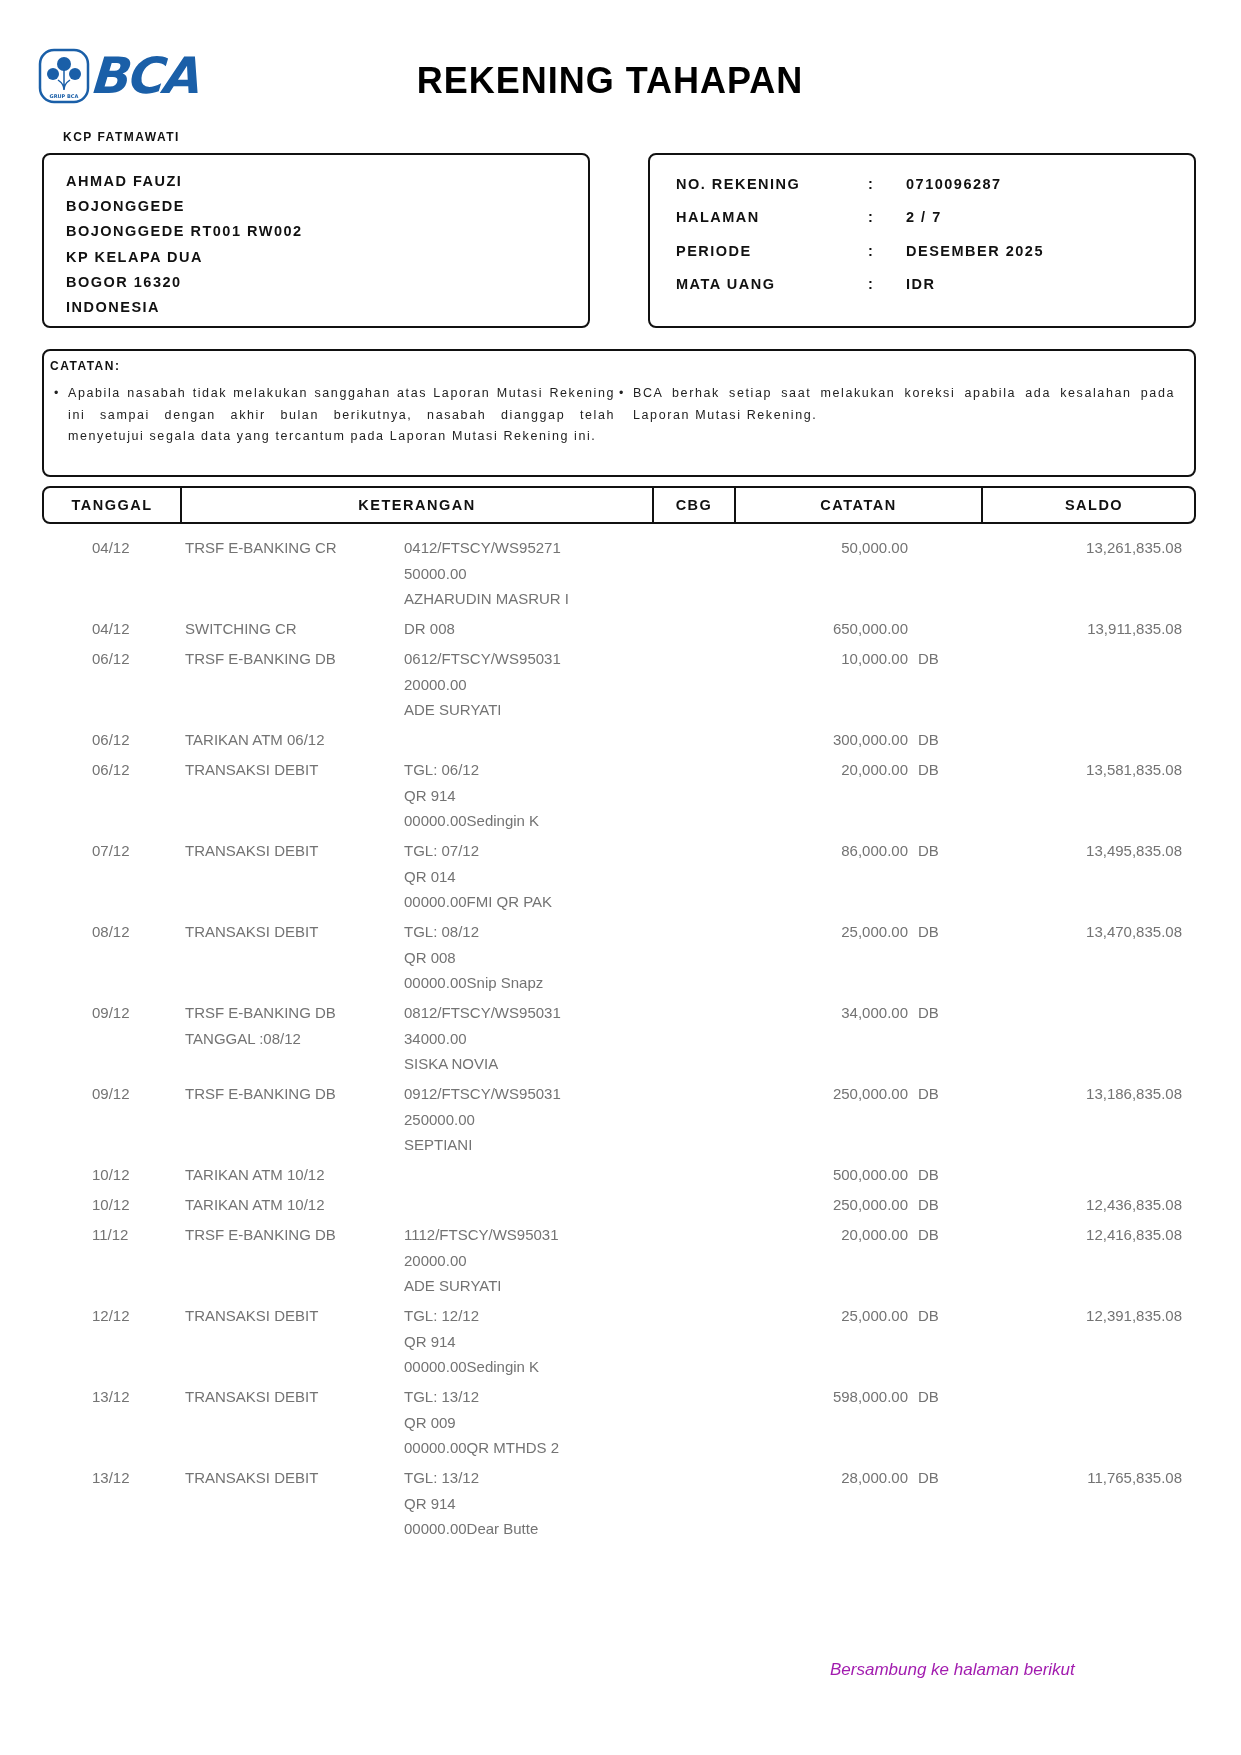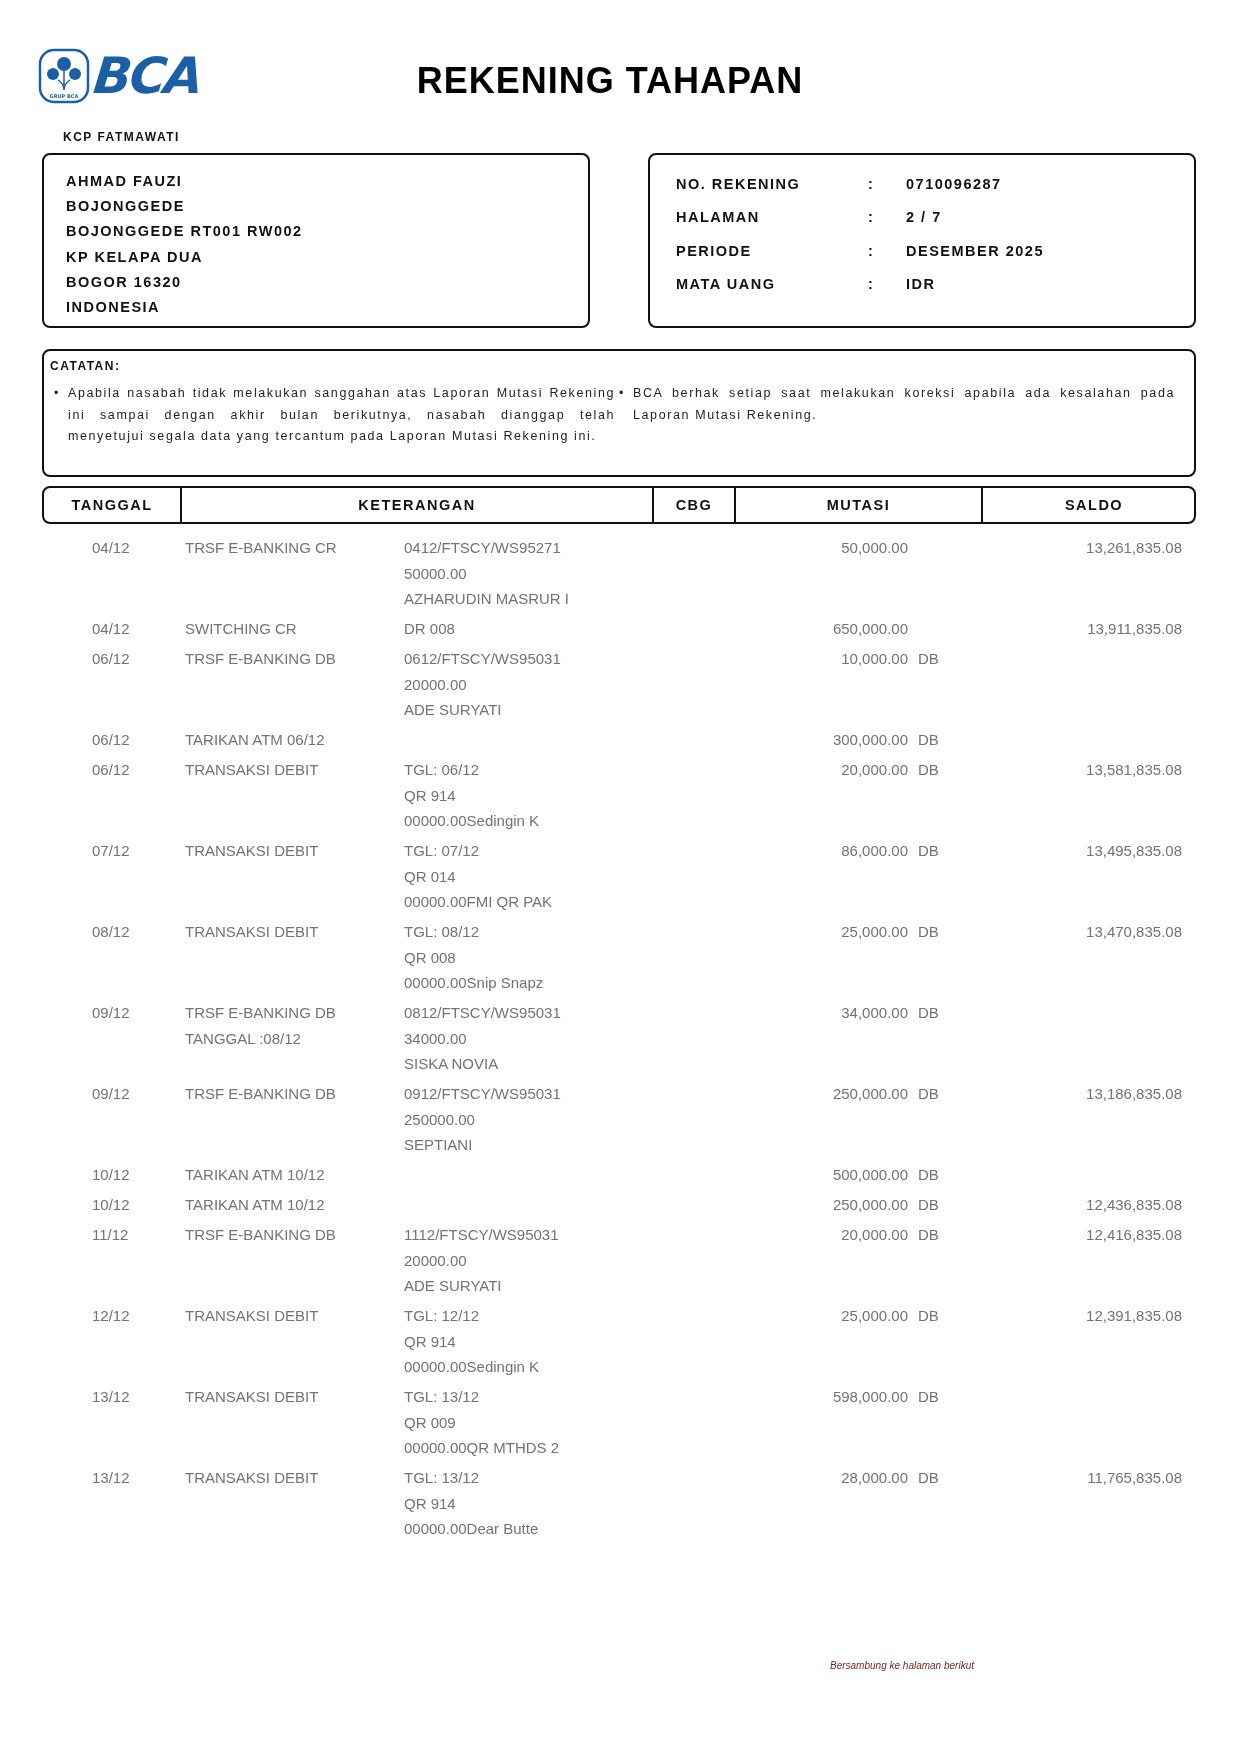--- a/index.html
+++ b/index.html
@@ -45,21 +45,21 @@
   .row { position: relative; display: flex; font-size: 15px; color: #737373; }
   .cell { line-height: 25.5px; }
   .c-date { position: absolute; left: 92px; width: 50px; }
   .c-desc { position: absolute; left: 185px; width: 210px; }
   .c-ref { position: absolute; left: 404px; width: 240px; }
   .c-amt { position: absolute; left: 780px; width: 128px; text-align: right; }
   .c-db { position: absolute; left: 918px; width: 30px; }
   .c-bal { position: absolute; left: 1000px; width: 182px; text-align: right; }
   .line { display: block; white-space: nowrap; }
 
-  .footer { position: absolute; left: 830px; top: 1660px; font-size: 10px; font-style: italic; color: #7f1d1d; }
+  .footer { position: absolute; left: 830px; top: 1660px; font-size: 17px; font-style: italic; color: #a21caf; }
 </style>
 </head>
 <body>
 
 <div class="logo">
   <svg class="logo-emblem" viewBox="0 0 52 56">
     <rect x="2" y="2" width="48" height="52" rx="14" ry="14" fill="#fff" stroke="#1a5fa8" stroke-width="2.5"></rect>
     <circle cx="26" cy="16" r="7" fill="#1a5fa8"></circle>
     <circle cx="15" cy="26" r="6" fill="#1a5fa8"></circle>
     <circle cx="37" cy="26" r="6" fill="#1a5fa8"></circle>
@@ -116,21 +116,21 @@
       <span class="bullet">•</span>
       <span class="note-text">BCA berhak setiap saat melakukan koreksi apabila ada kesalahan pada Laporan Mutasi Rekening.</span>
     </div>
   </div>
 </div>
 
 <div class="box thead">
   <div class="th c1">TANGGAL</div>
   <div class="th c2">KETERANGAN</div>
   <div class="th c3">CBG</div>
-  <div class="th c4">MUTASI</div>
+  <div class="th c4">CATATAN</div>
   <div class="th c5">SALDO</div>
 </div>
 
 <div class="rows" id="rows">
     <div class="row" style="height: 81px;">
       <div class="cell c-date">04/12</div>
       <div class="cell c-desc">
         <span class="line">TRSF E-BANKING CR</span>
       </div>
       <div class="cell c-ref">

